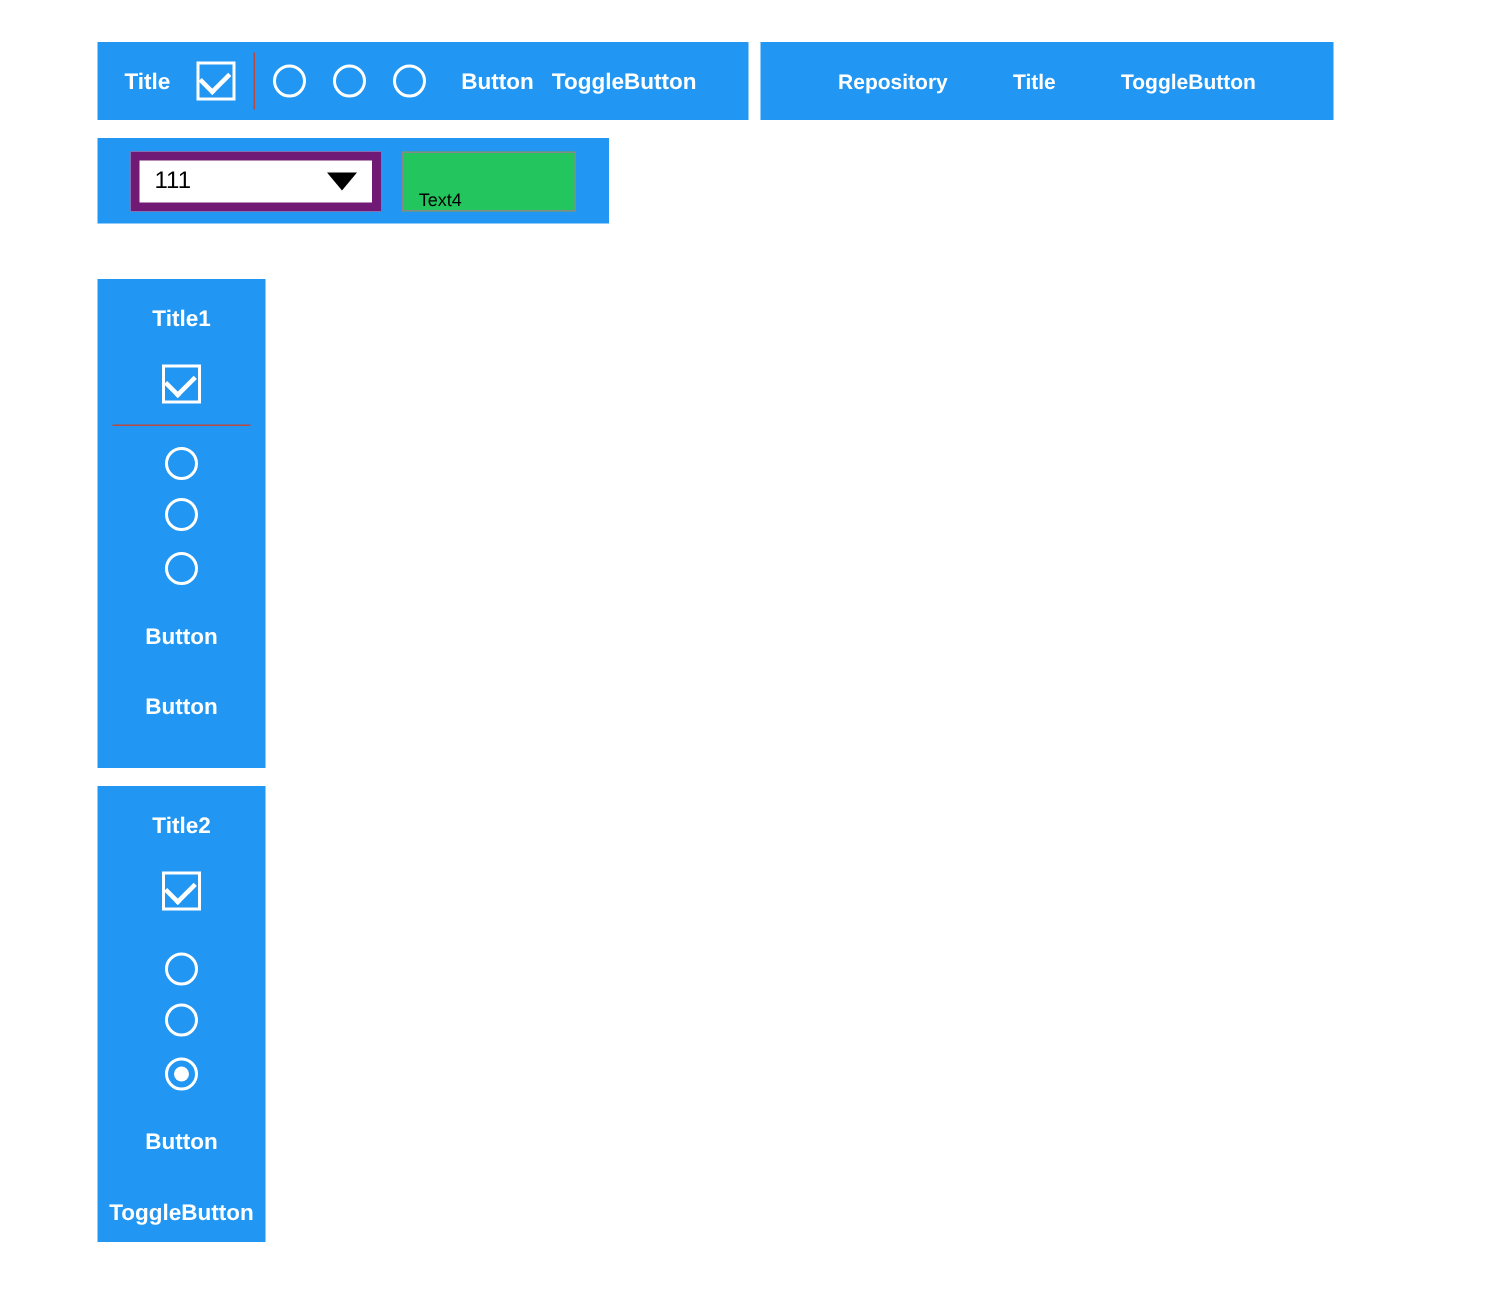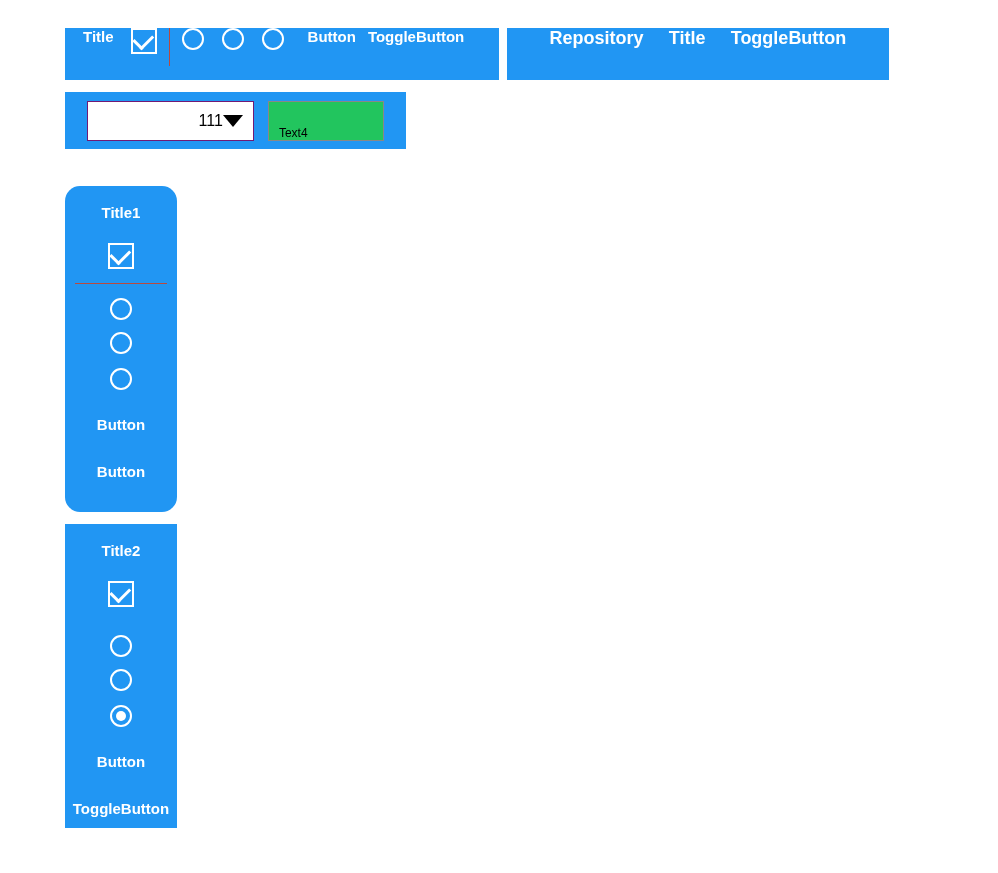--- a/index.html
+++ b/index.html
@@ -10,21 +10,21 @@
     background: #fff;
     width: 998px;
     height: 873px;
     position: relative;
   }
   .toolbar {
     position: absolute;
     background: #2196f3;
     color: #fff;
     display: flex;
-    align-items: flex-start;
+    align-items: center;
     height: 52px;
   }
   .toolbar1 {
     left: 65px; top: 28px; width: 434px;
     padding-left: 18px;
   }
   .toolbar2 {
     left: 507px; top: 28px; width: 382px;
     justify-content: space-around;
     padding: 0 30px;
@@ -70,28 +70,28 @@
     width: 10px; height: 10px; border-radius: 50%;
     background:#fff;
   }
   .toolbar1 .radio-row { display:flex; gap:18px; margin-right:18px; }
   .btn-label {
     font-size: 15px; font-weight: 600;
     padding: 0 6px;
     cursor:pointer;
   }
   .nav-link {
-    font-size: 18px; font-weight: 600;
+    font-size: 14px; font-weight: 600;
     cursor:pointer;
   }
   .combo {
     background:#fff; color:#000;
     height: 40px; width: 173px;
-    border: 1px solid #701a75;
-    display:flex; align-items:center; justify-content:flex-end;
+    border: 6px solid #701a75;
+    display:flex; align-items:center; justify-content:space-between;
     padding: 0 10px; cursor:pointer;
     font-size:16px;
   }
   .combo .caret {
     width:0;height:0;
     border-left:10px solid transparent;
     border-right:10px solid transparent;
     border-top:12px solid #000;
   }
   .textbox {
@@ -103,21 +103,21 @@
     display:flex; align-items:flex-end;
   }
 
   .vtoolbar {
     position:absolute;
     background:#2196f3; color:#fff;
     width: 112px;
     display:flex; flex-direction:column; align-items:center;
     padding: 18px 0;
   }
-  .vt1 { left:65px; top:186px; height:326px;border-radius:15px; }
+  .vt1 { left:65px; top:186px; height:326px; }
   .vt2 { left:65px; top:524px; height:304px; }
   .vtitle { font-size:15px; font-weight:600; margin-bottom:22px; }
   .vtoolbar .checkbox { margin-bottom:14px; }
   .hsep {
     width: 92px; height:1px; background:#b84a3f;
     margin: 0 0 14px 0;
   }
   .vradio-group { display:flex; flex-direction:column; gap:12px; align-items:center; margin-bottom:8px;}
   .vradio-group2 { margin-top:6px; }
   .vbtn { font-size:15px; font-weight:600; margin-top:18px; cursor:pointer; }

